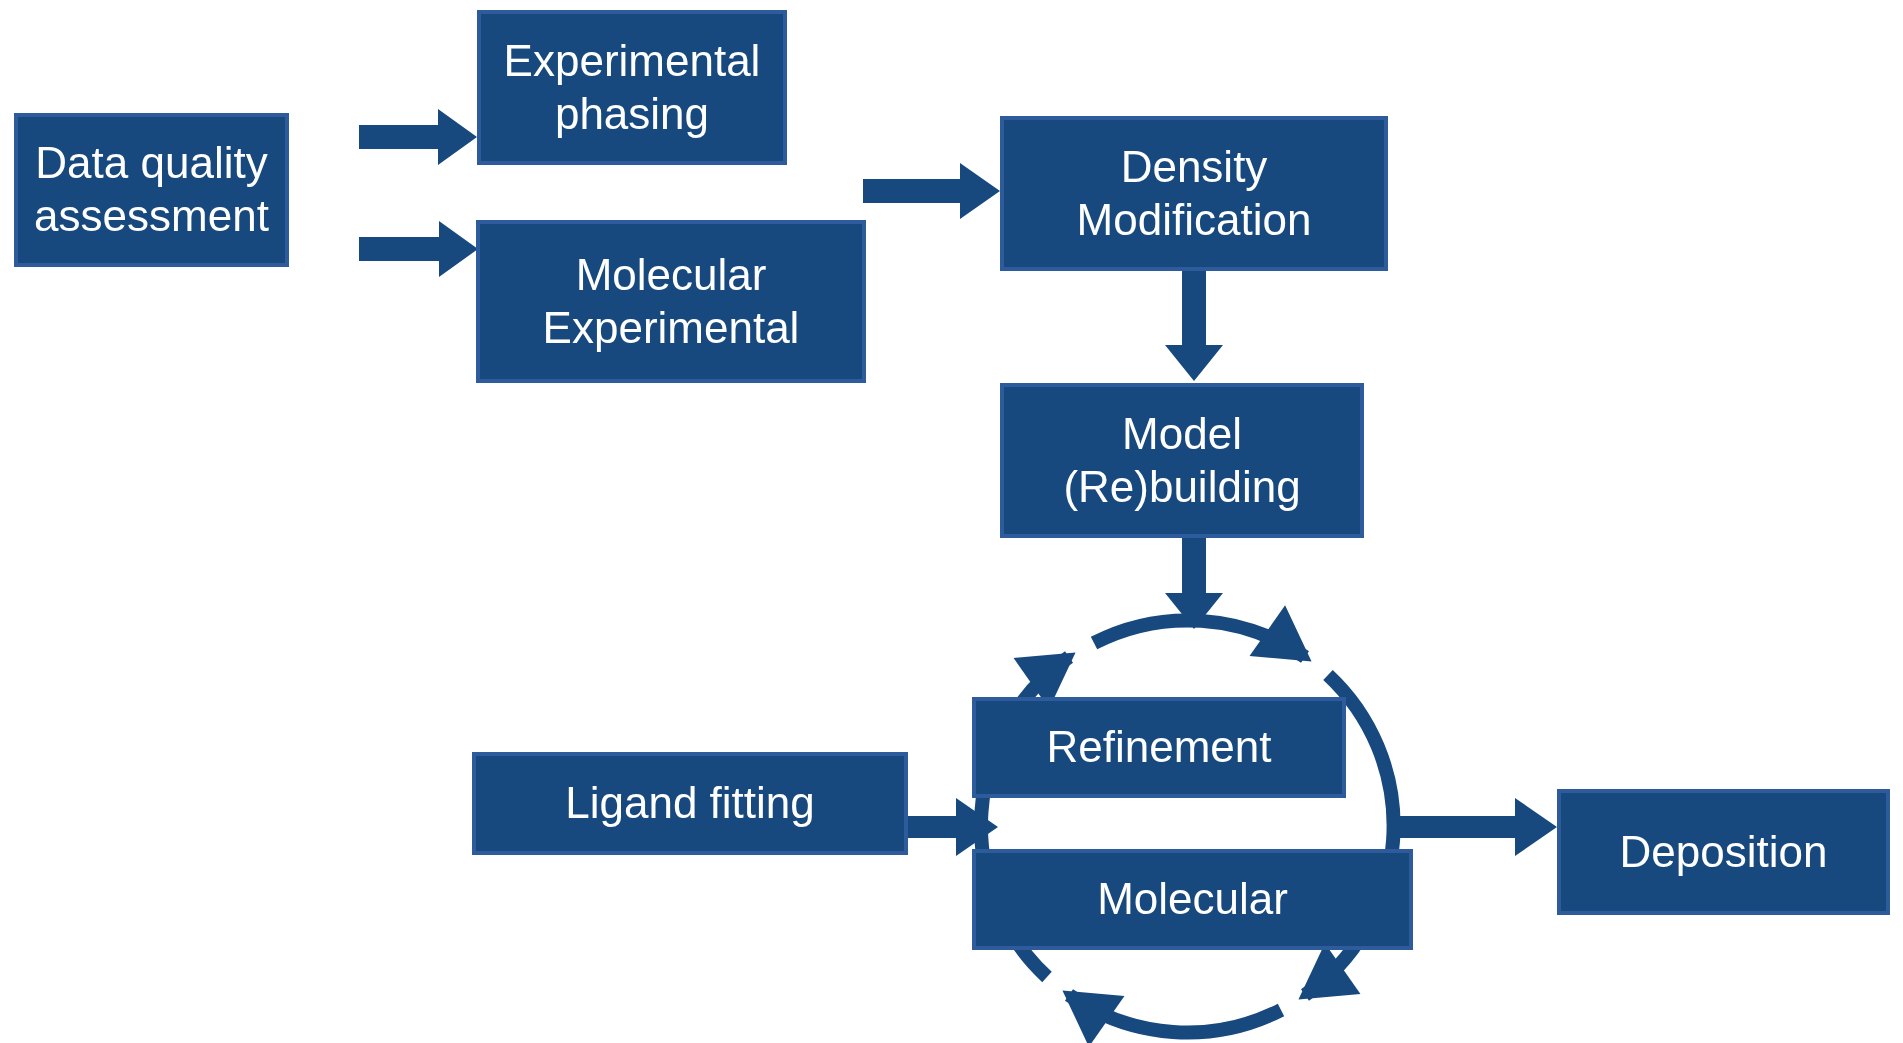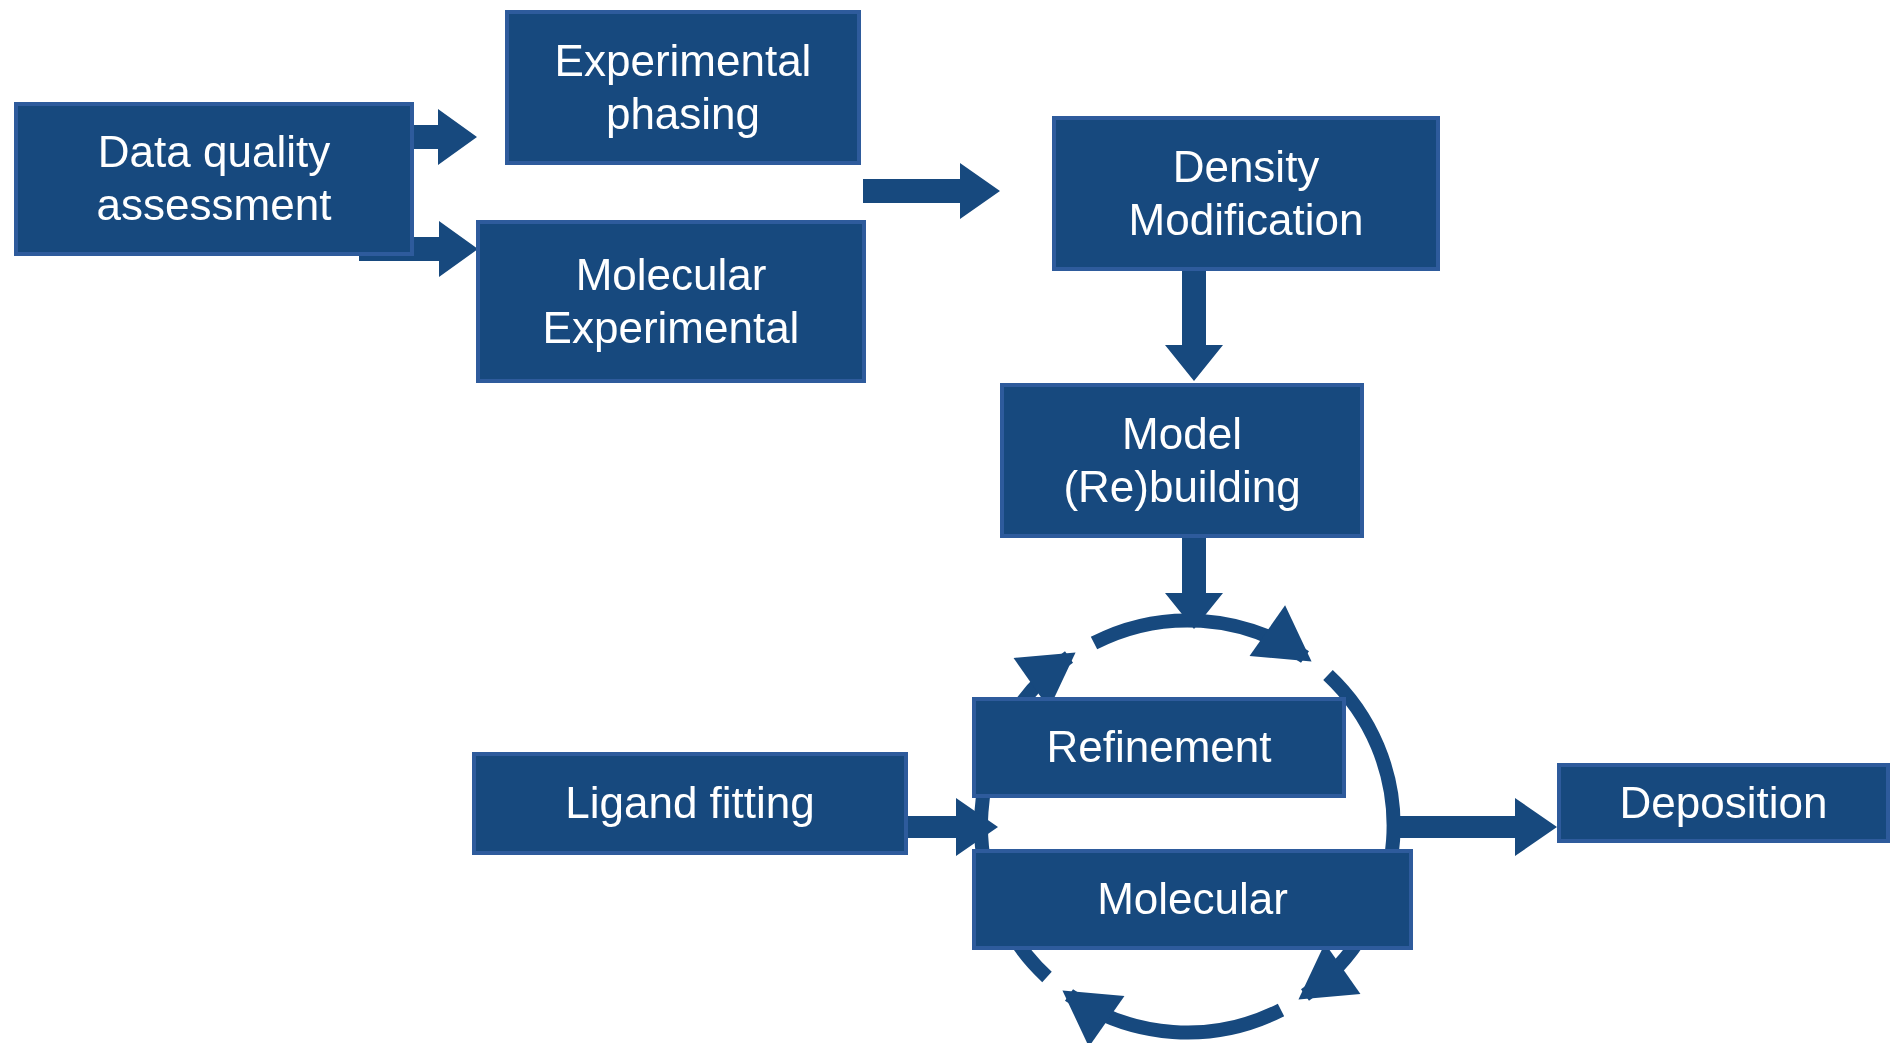--- a/index.html
+++ b/index.html
@@ -49,31 +49,31 @@
 
     <path d="M359 125 H438 V109 L477 137 L438 165 V149 H359 Z" fill="#17497E"></path>
     <path d="M359 237 H439 V221 L478 249 L439 277 V261 H359 Z" fill="#17497E"></path>
     <path d="M863 179 H960 V163 L1000 191 L960 219 V203 H863 Z" fill="#17497E"></path>
     <path d="M1182 271 V345 H1165 L1194 381 L1223 345 H1206 V271 Z" fill="#17497E"></path>
     <path d="M1182 538 V593 H1165 L1194 629 L1223 593 H1206 V538 Z" fill="#17497E"></path>
     <path d="M840 816 H956 V798 L998 827 L956 856 V838 H840 Z" fill="#17497E"></path>
     <path d="M1390 816 H1515 V798 L1557 827 L1515 856 V838 H1390 Z" fill="#17497E"></path>
   </svg>
 
-  <div class="node" style="left:14px;   top:102px; width:400px; height:154px;">Data quality assessment</div>
+  <div class="node" style="left:14px;   top:113px; width:275px; height:154px;">Data quality assessment</div>
 
-  <div class="node" style="left:477px;  top:10px;  width:356px; height:155px;margin-left:28px;">Experimental phasing</div>
+  <div class="node" style="left:477px;  top:10px;  width:310px; height:155px;">Experimental phasing</div>
 
   <div class="node" style="left:476px;  top:220px; width:390px; height:163px;">Molecular Experimental</div>
 
-  <div class="node" style="left:1052px; top:116px; width:388px; height:155px;">Density Modification</div>
+  <div class="node" style="left:1000px; top:116px; width:388px; height:155px;">Density Modification</div>
 
   <div class="node" style="left:1000px; top:383px; width:364px; height:155px;">Model (Re)building</div>
 
   <div class="node" style="left:972px;  top:697px; width:374px; height:101px;">Refinement</div>
 
   <div class="node" style="left:972px;  top:849px; width:441px; height:101px;">Molecular</div>
 
   <div class="node" style="left:472px;  top:752px; width:436px; height:103px;">Ligand fitting</div>
 
-  <div class="node" style="left:1557px; top:763px; width:333px; height:80px;">Deposition</div>
+  <div class="node" style="left:1557px; top:789px; width:333px; height:126px;">Deposition</div>
 
 </div>
 
 </body></html>

